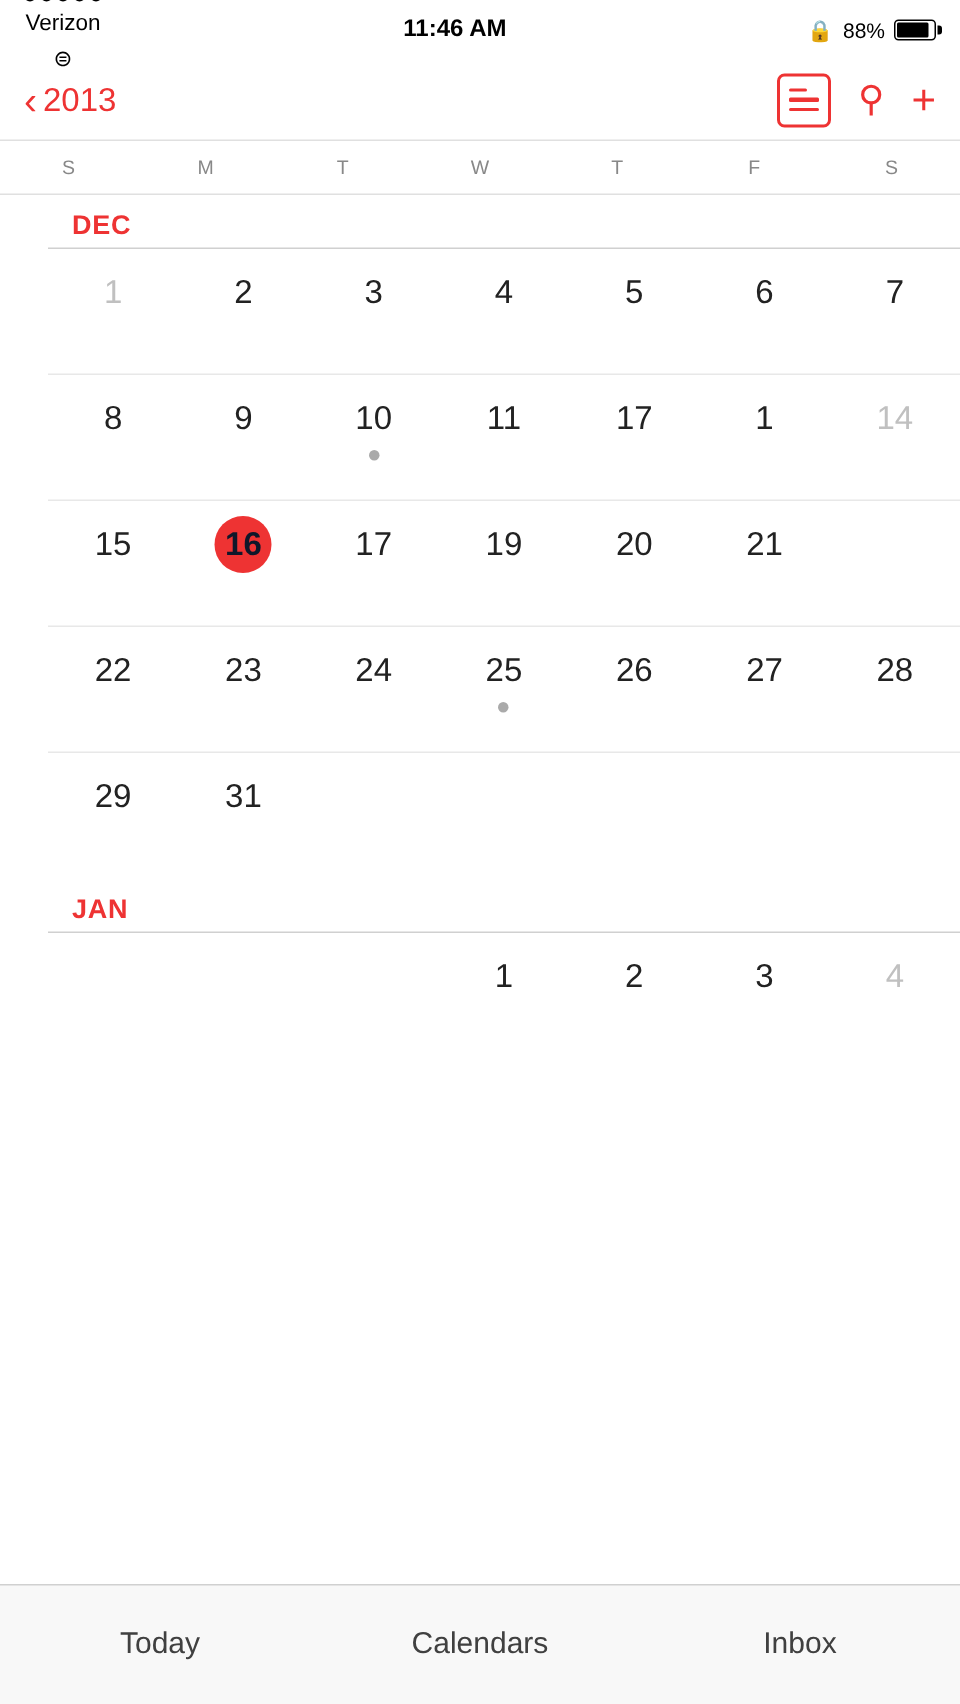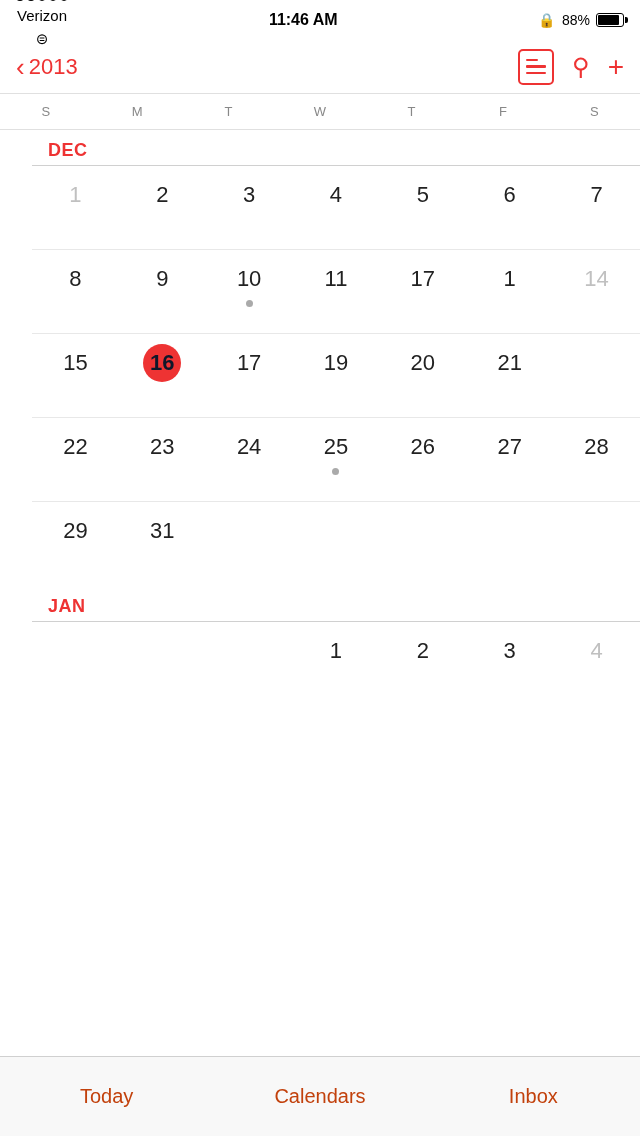--- a/index.html
+++ b/index.html
@@ -204,21 +204,21 @@
       display: flex;
       align-items: center;
     }
     .tab-item {
       flex: 1;
       display: flex;
       align-items: center;
       justify-content: center;
       font-size: 20px;
       font-weight: 400;
-      color: #c2410c;
+      color: #404040;
       cursor: pointer;
       height: 100%;
     }
   </style>
 </head>
 <body>
 
 <div class="status-bar">
   <div class="status-left">
     <div class="status-dots">

